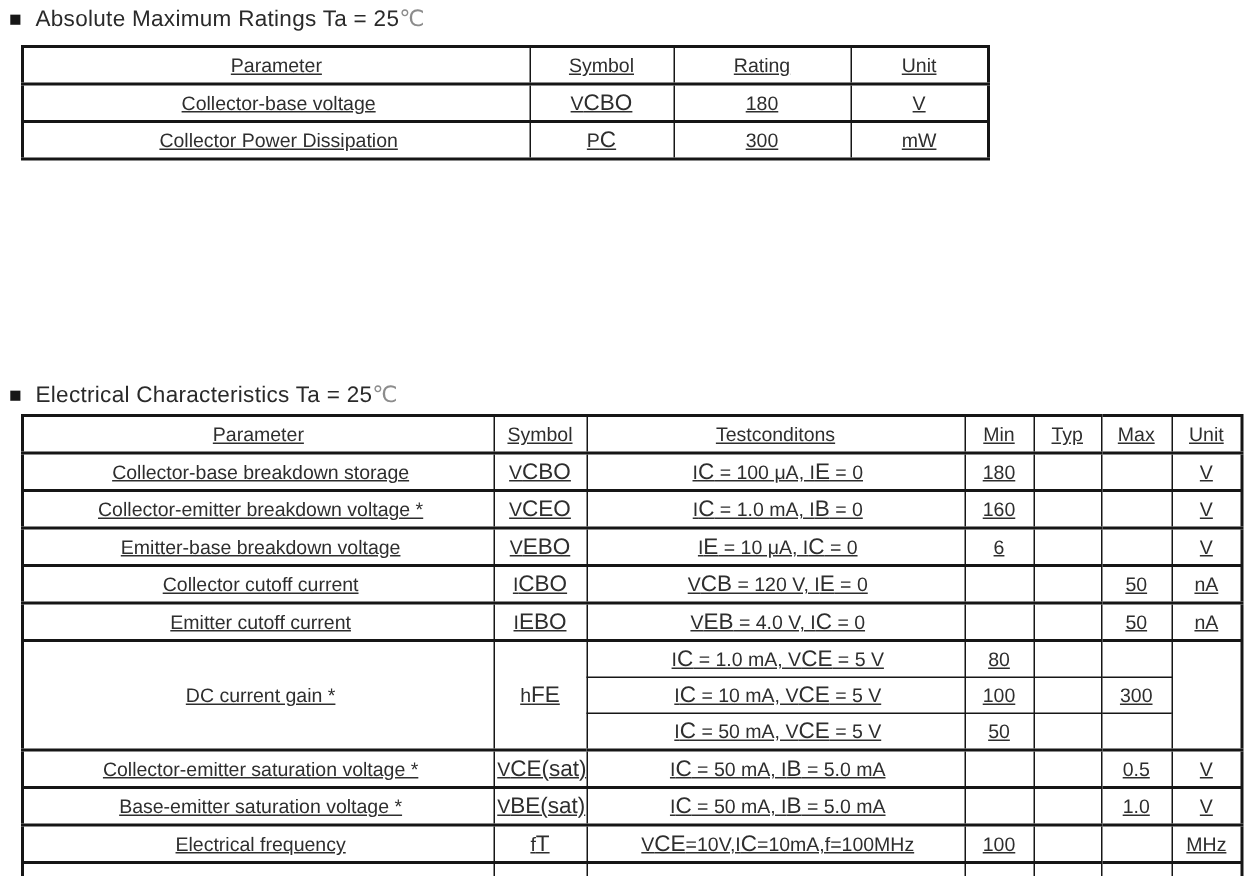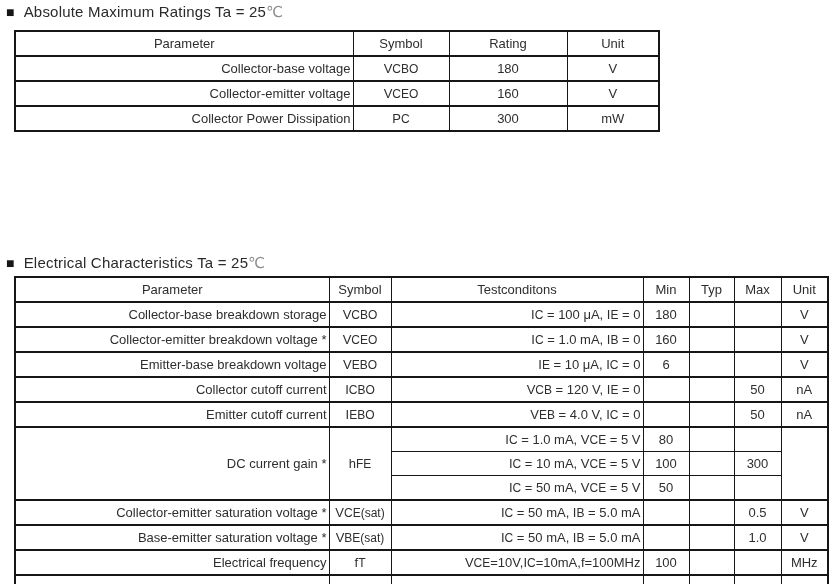--- a/index.html
+++ b/index.html
@@ -9,32 +9,32 @@
   }
   .page{position:relative;width:746px;height:584px;background:#fff;}
   .sec-title{
     position:absolute;left:6px;margin:0;font-size:15px;font-weight:400;
     color:#2a2a2a;letter-spacing:0.2px;white-space:nowrap;
   }
   .sec-title .bullet{font-size:14px;margin-right:9px;color:#161616;}
   .degc{color:#8c8c8c;font-family:"DejaVu Sans",sans-serif;}
   table.ds{
     border-collapse:collapse;table-layout:fixed;position:absolute;
-    border:2px solid #161616;background:#fff;
+    border:2px solid #161616;background:#fff;text-decoration:underline;
   }
   table.ds td, table.ds th{
     border:1px solid #161616;border-top-width:2px;border-bottom-width:2px;
     font-size:13px;font-weight:400;height:23px;padding:0 2px;
     overflow:hidden;white-space:nowrap;text-align:center;color:#2e2e2e;
   }
-  table.ds .left{text-align:right;padding-left:5px;margin-top:20px;}
+  table.ds .left{text-align:center;padding-left:5px;margin-top:20px;}
   table.ds tr.thin td{border-top-width:1px;}
   table.ds tr.pre-thin td{border-bottom-width:1px;}
   table.ds td.deg{color:#949494;font-family:"DejaVu Sans",sans-serif;font-size:12px;}
-  .sub{font-size:12px;}
+  .sub{font-size:15px;}
   #t1{left:14px;top:30px;width:644px;}
   #t2{left:14px;top:276px;width:813px;}
   #title1{top:3px;}
   #title2{top:254px;}
   tr.cutoff td{height:20px;}
 </style>
 </head>
 <body>
 
 <div class="page">
@@ -54,26 +54,20 @@
           <th>Symbol</th>
           <th>Rating</th>
           <th>Unit</th>
         </tr>
       </thead>
     <tbody id="t1-body">
         <tr>
           <td class="left">Collector-base voltage</td>
           <td>V<span class="sub">CBO</span></td>
           <td>180</td>
-          <td>V</td>
-        </tr>
-        <tr>
-          <td class="left">Collector-emitter voltage</td>
-          <td>V<span class="sub">CEO</span></td>
-          <td>160</td>
           <td>V</td>
         </tr>
         <tr>
           <td class="left">Collector Power Dissipation</td>
           <td>P<span class="sub">C</span></td>
           <td>300</td>
           <td>mW</td>
         </tr>
       </tbody>
   </table>

